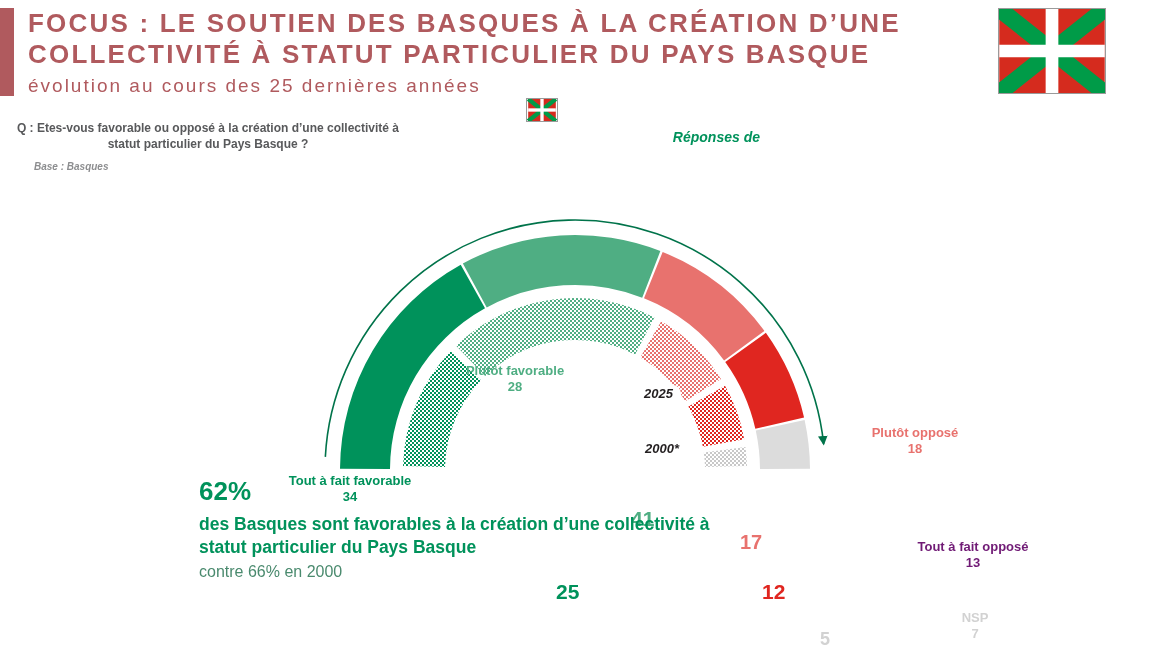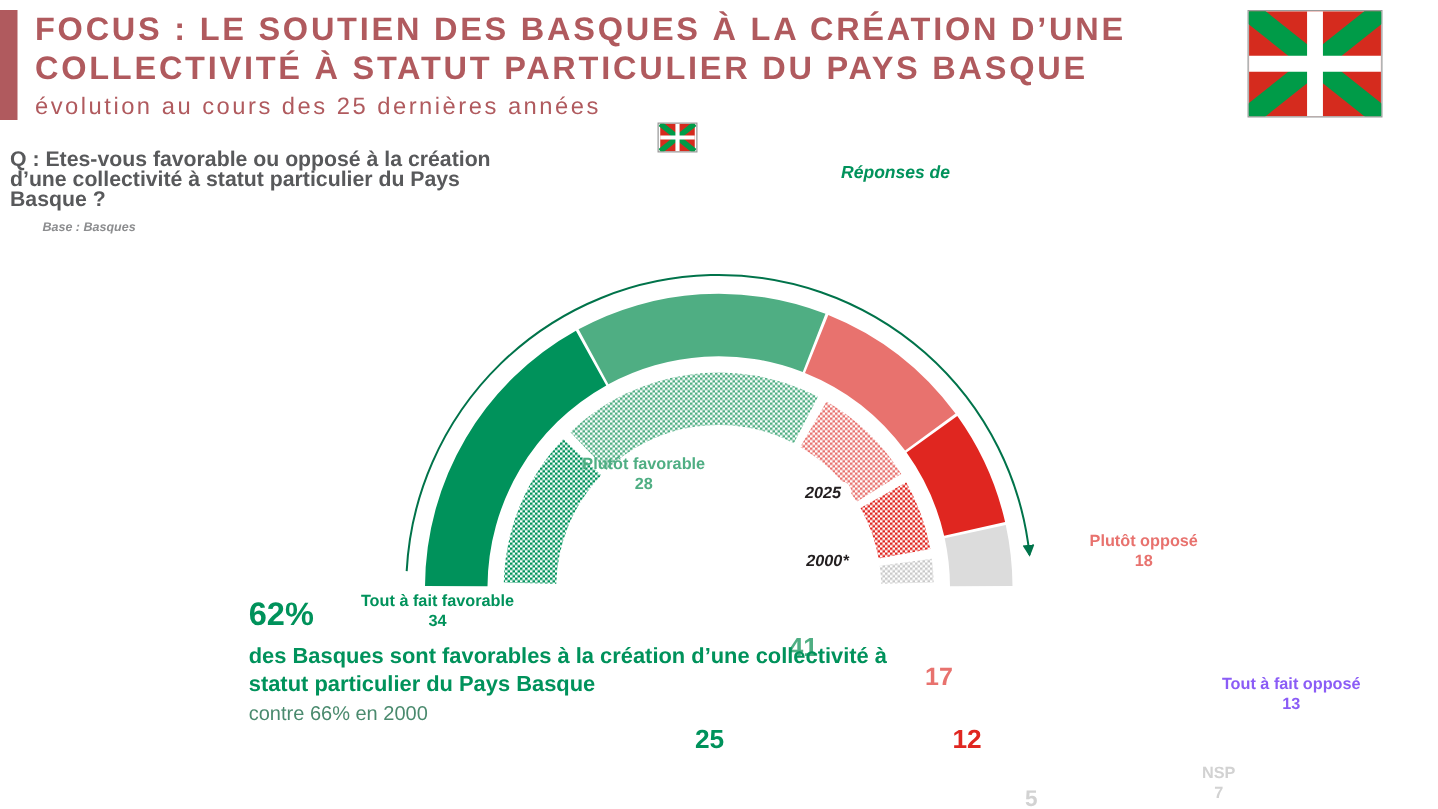--- a/index.html
+++ b/index.html
@@ -18,37 +18,37 @@
   #subtitle{
     color:#B05A5E;font-size:19px;line-height:26px;letter-spacing:2.0px;
     margin-top:3px;white-space:nowrap;
   }
   
   .flag{border:1px solid #9a9a9a;box-sizing:border-box;display:block;}
   #header-flag{position:absolute;left:998px;top:8px;width:108px;height:86px;}
   #mid-flag{position:absolute;left:526px;top:98px;width:32px;height:24px;}
   
   #question{position:absolute;left:8px;top:120px;width:400px;}
-  #question-text{color:#58595B;font-weight:bold;font-size:17px;line-height:16px;}
+  #question-text{color:#58595B;font-weight:bold;font-size:12px;line-height:16px;text-align:center;}
   #question-base{color:#8c8d8f;font-style:italic;font-weight:bold;font-size:10px;margin-top:9px;margin-left:26px;}
   
   #center-caption{position:absolute;left:400px;top:128px;width:360px;text-align:right;}
   #caption-small{color:#00925B;font-style:italic;font-weight:bold;font-size:14px;line-height:18px;}
   #caption-big{color:#00925B;font-weight:bold;font-size:21px;line-height:26px;}
   
   #chart{position:absolute;left:120px;top:170px;width:910px;height:330px;}
   #chart svg{display:block;}
   
   .olabel{position:absolute;text-align:center;font-weight:bold;line-height:16px;}
   .olabel .ln{font-size:13px;}
   .olabel .vn{font-size:13px;}
   #lbl-taff{left:150px;top:303px;width:160px;color:#00925B;}
   #lbl-pf{left:315px;top:193px;width:160px;color:#4FAE83;}
   #lbl-po{left:715px;top:255px;width:160px;color:#E8726E;}
-  #lbl-tafo{left:828px;top:369px;width:170px;color:#8b5cf6;}
+  #lbl-tafo{left:768px;top:369px;width:170px;color:#701a75;}
   #lbl-nsp{left:805px;top:440px;width:100px;color:#D2D2D2;}
   
   .inum{position:absolute;font-weight:bold;font-size:21px;}
   #in-25{left:436px;top:410px;color:#00925B;}
   #in-41{left:511px;top:337px;color:#4FAE83;}
   #in-17{left:620px;top:361px;color:#E8726E;font-size:20px;}
   #in-12{left:642px;top:410px;color:#E02620;}
   #in-5 {left:700px;top:459px;color:#D2D2D2;font-size:18px;}
   
   .ybadge{position:absolute;font-style:italic;font-weight:bold;font-size:13px;color:#231F20;background:#ffffff;

